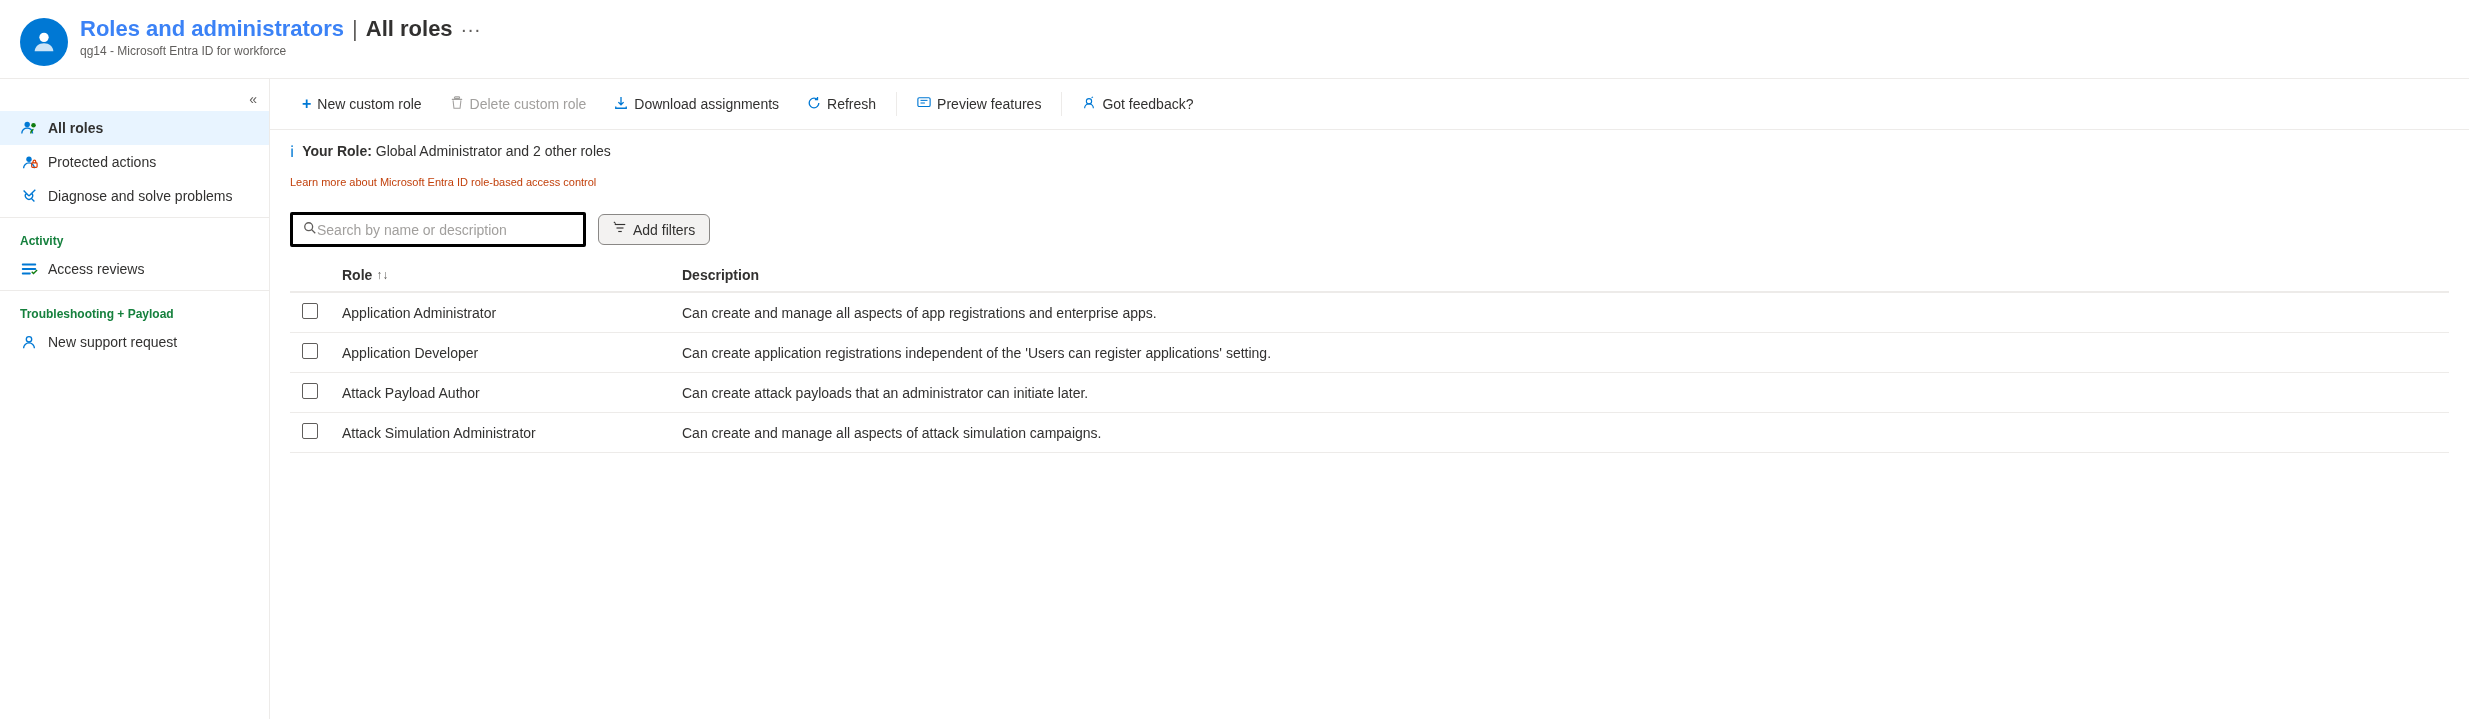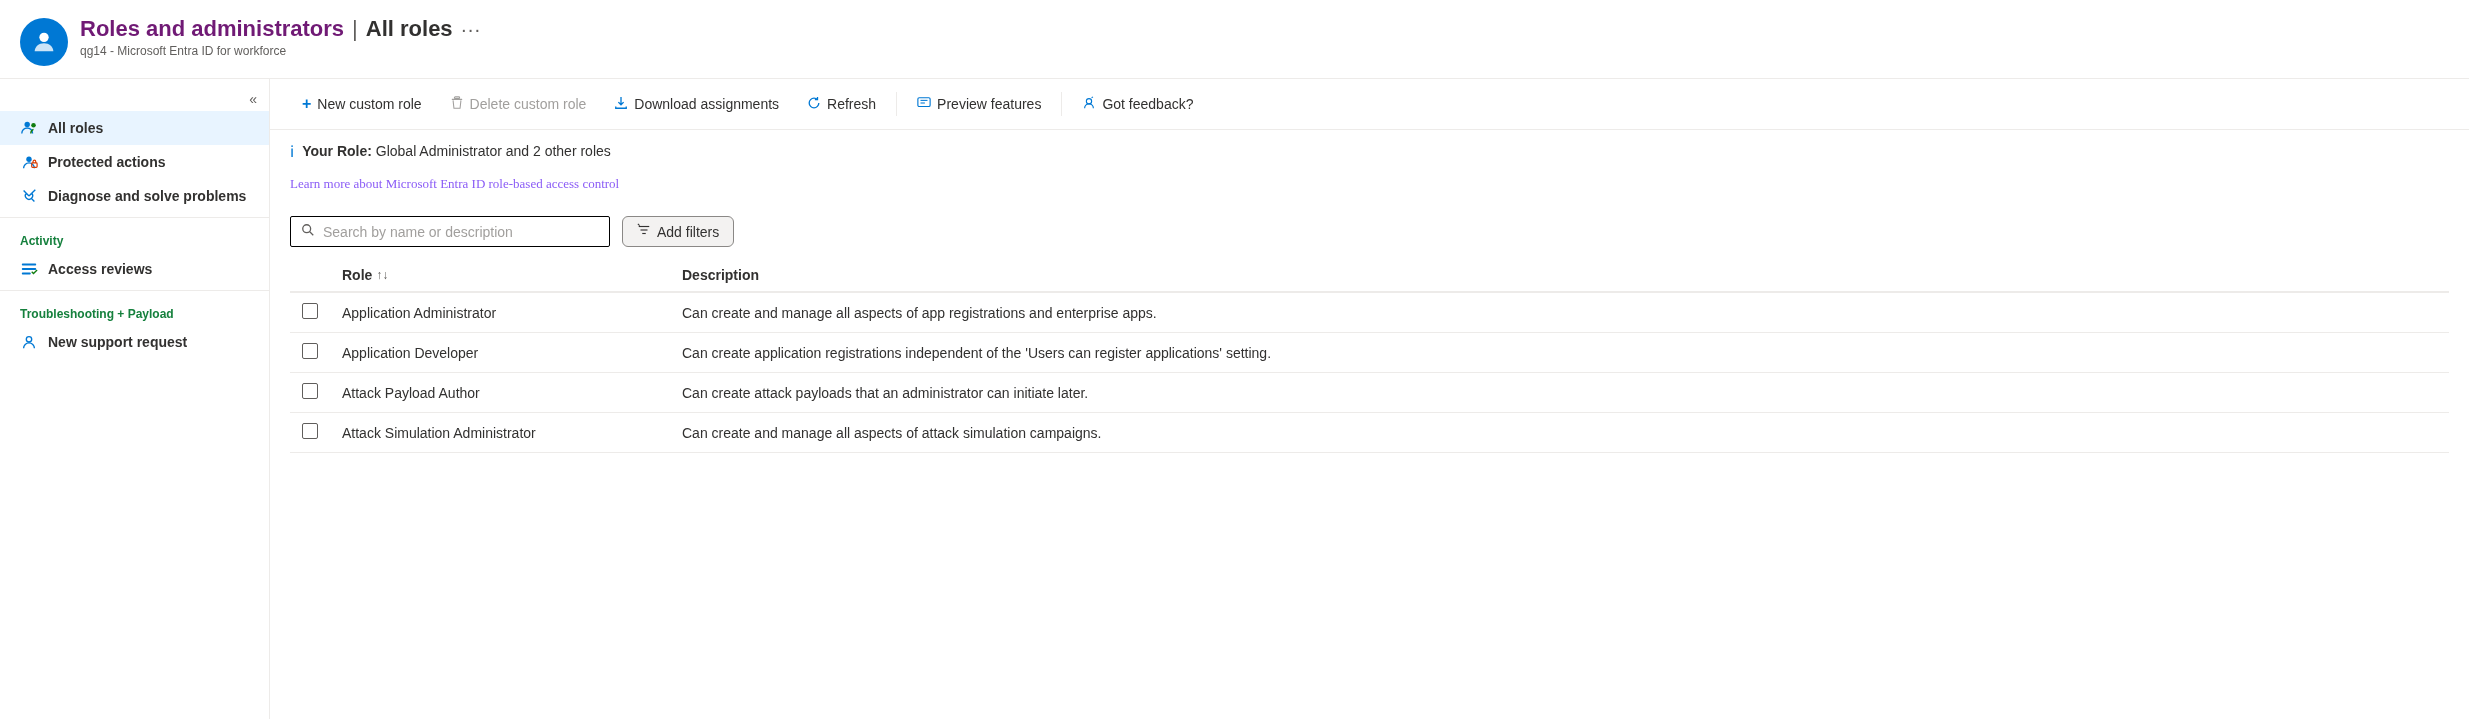--- a/index.html
+++ b/index.html
@@ -4,32 +4,32 @@
   <style>
     * { box-sizing: border-box; margin: 0; padding: 0; }
     body { font-family: 'Segoe UI', Arial, sans-serif; font-size: 14px; color: #323130; background: #fff; display: flex; flex-direction: column; height: 100vh; overflow: hidden; }
 
     
     .header { display: flex; align-items: flex-start; padding: 16px 20px 12px 20px; border-bottom: 1px solid #edebe9; gap: 12px; }
     .header-avatar { width: 48px; height: 48px; background: #0078d4; border-radius: 50%; display: flex; align-items: center; justify-content: center; flex-shrink: 0; margin-top: 2px; }
     .header-avatar svg { fill: white; }
     .header-text { flex: 1; }
     .header-title { display: flex; align-items: center; gap: 8px; }
-    .header-title h1 { font-size: 22px; font-weight: 600; color: #701a75; }
+    .header-title h1 { font-size: 22px; font-weight: 600; color: #3b82f6; }
     .header-title .separator { color: #605e5c; font-size: 22px; font-weight: 300; }
     .header-title .subtitle { font-size: 22px; font-weight: 600; color: #323130; }
     .header-title .more-icon { color: #605e5c; font-size: 20px; cursor: pointer; }
     .header-subtitle { font-size: 12px; color: #605e5c; margin-top: 2px; }
 
     
     .main-layout { display: flex; flex: 1; overflow: hidden; }
 
     
     .sidebar { width: 270px; flex-shrink: 0; border-right: 1px solid #edebe9; overflow-y: auto; padding: 8px 0; background: #fff; }
-    .sidebar-item { display: flex; align-items: center; gap: 10px; padding: 8px 20px; cursor: pointer; font-size: 14px; color: #323130; text-decoration: none; font-weight: bold; }
+    .sidebar-item { display: flex; align-items: center; gap: 10px; padding: 8px 20px; cursor: pointer; font-size: 14px; color: #323130; text-decoration: none; }
     .sidebar-item.active { background: #e8f4ff; font-weight: 600; }
     .sidebar-item .icon { width: 18px; height: 18px; flex-shrink: 0; display: flex; align-items: center; justify-content: center; }
     .sidebar-section-label { font-size: 12px; font-weight: 600; color: #15803d; padding: 12px 20px 4px 20px; text-transform: none; }
     .sidebar-divider { border: none; border-top: 1px solid #edebe9; margin: 4px 0; }
     .collapse-btn { display: flex; justify-content: flex-end; padding: 4px 12px; cursor: pointer; color: #605e5c; }
 
     
     .content { flex: 1; overflow-y: auto; padding: 0; }
 
     
@@ -38,25 +38,25 @@
     .toolbar-btn.disabled { color: #a19f9d; cursor: default; }
     .toolbar-separator { width: 1px; height: 24px; background: #edebe9; margin: 0 4px; }
 
     
     .info-bar { display: flex; align-items: center; gap: 8px; padding: 10px 20px; background: #fff; }
     .info-icon { color: #0078d4; font-size: 16px; }
     .info-text { font-size: 14px; color: #323130; }
     .info-text strong { font-weight: 600; }
 
     
-    .content-link { display: block; padding: 4px 20px 12px 20px; font-size: 13px; color: #8b5cf6; text-decoration: none; cursor: pointer; font-family: Liberation Serif, serif; }
+    .content-link { display: block; padding: 4px 20px 12px 20px; font-size: 11px; color: #c2410c; text-decoration: none; cursor: pointer; }
 
     
     .search-bar { display: flex; align-items: center; gap: 12px; padding: 12px 20px; }
-    .search-input-wrap { display: flex; align-items: center; border: 1px solid #000000; border-radius: 2px; padding: 6px 10px; gap: 8px; width: 320px; background: #fff; }
+    .search-input-wrap { display: flex; align-items: center; border: 3px solid #000000; border-radius: 2px; padding: 6px 10px; width: 296px; background: #fff; }
     .search-input-wrap input { border: none; outline: none; font-size: 14px; color: #323130; width: 100%; background: transparent; }
     .search-input-wrap input::placeholder { color: #a19f9d; }
     .add-filters-btn { display: flex; align-items: center; gap: 6px; padding: 6px 14px; border: 1px solid #8a8886; border-radius: 6px; background: #f3f2f1; cursor: pointer; font-size: 14px; color: #323130; }
 
     
     .table-wrap { padding: 0 20px; }
     table { width: 100%; border-collapse: collapse; }
     thead tr { border-bottom: 2px solid #edebe9; }
     thead th { text-align: left; padding: 8px 12px; font-size: 14px; font-weight: 600; color: #323130; }
     tbody tr { border-bottom: 1px solid #edebe9; }

